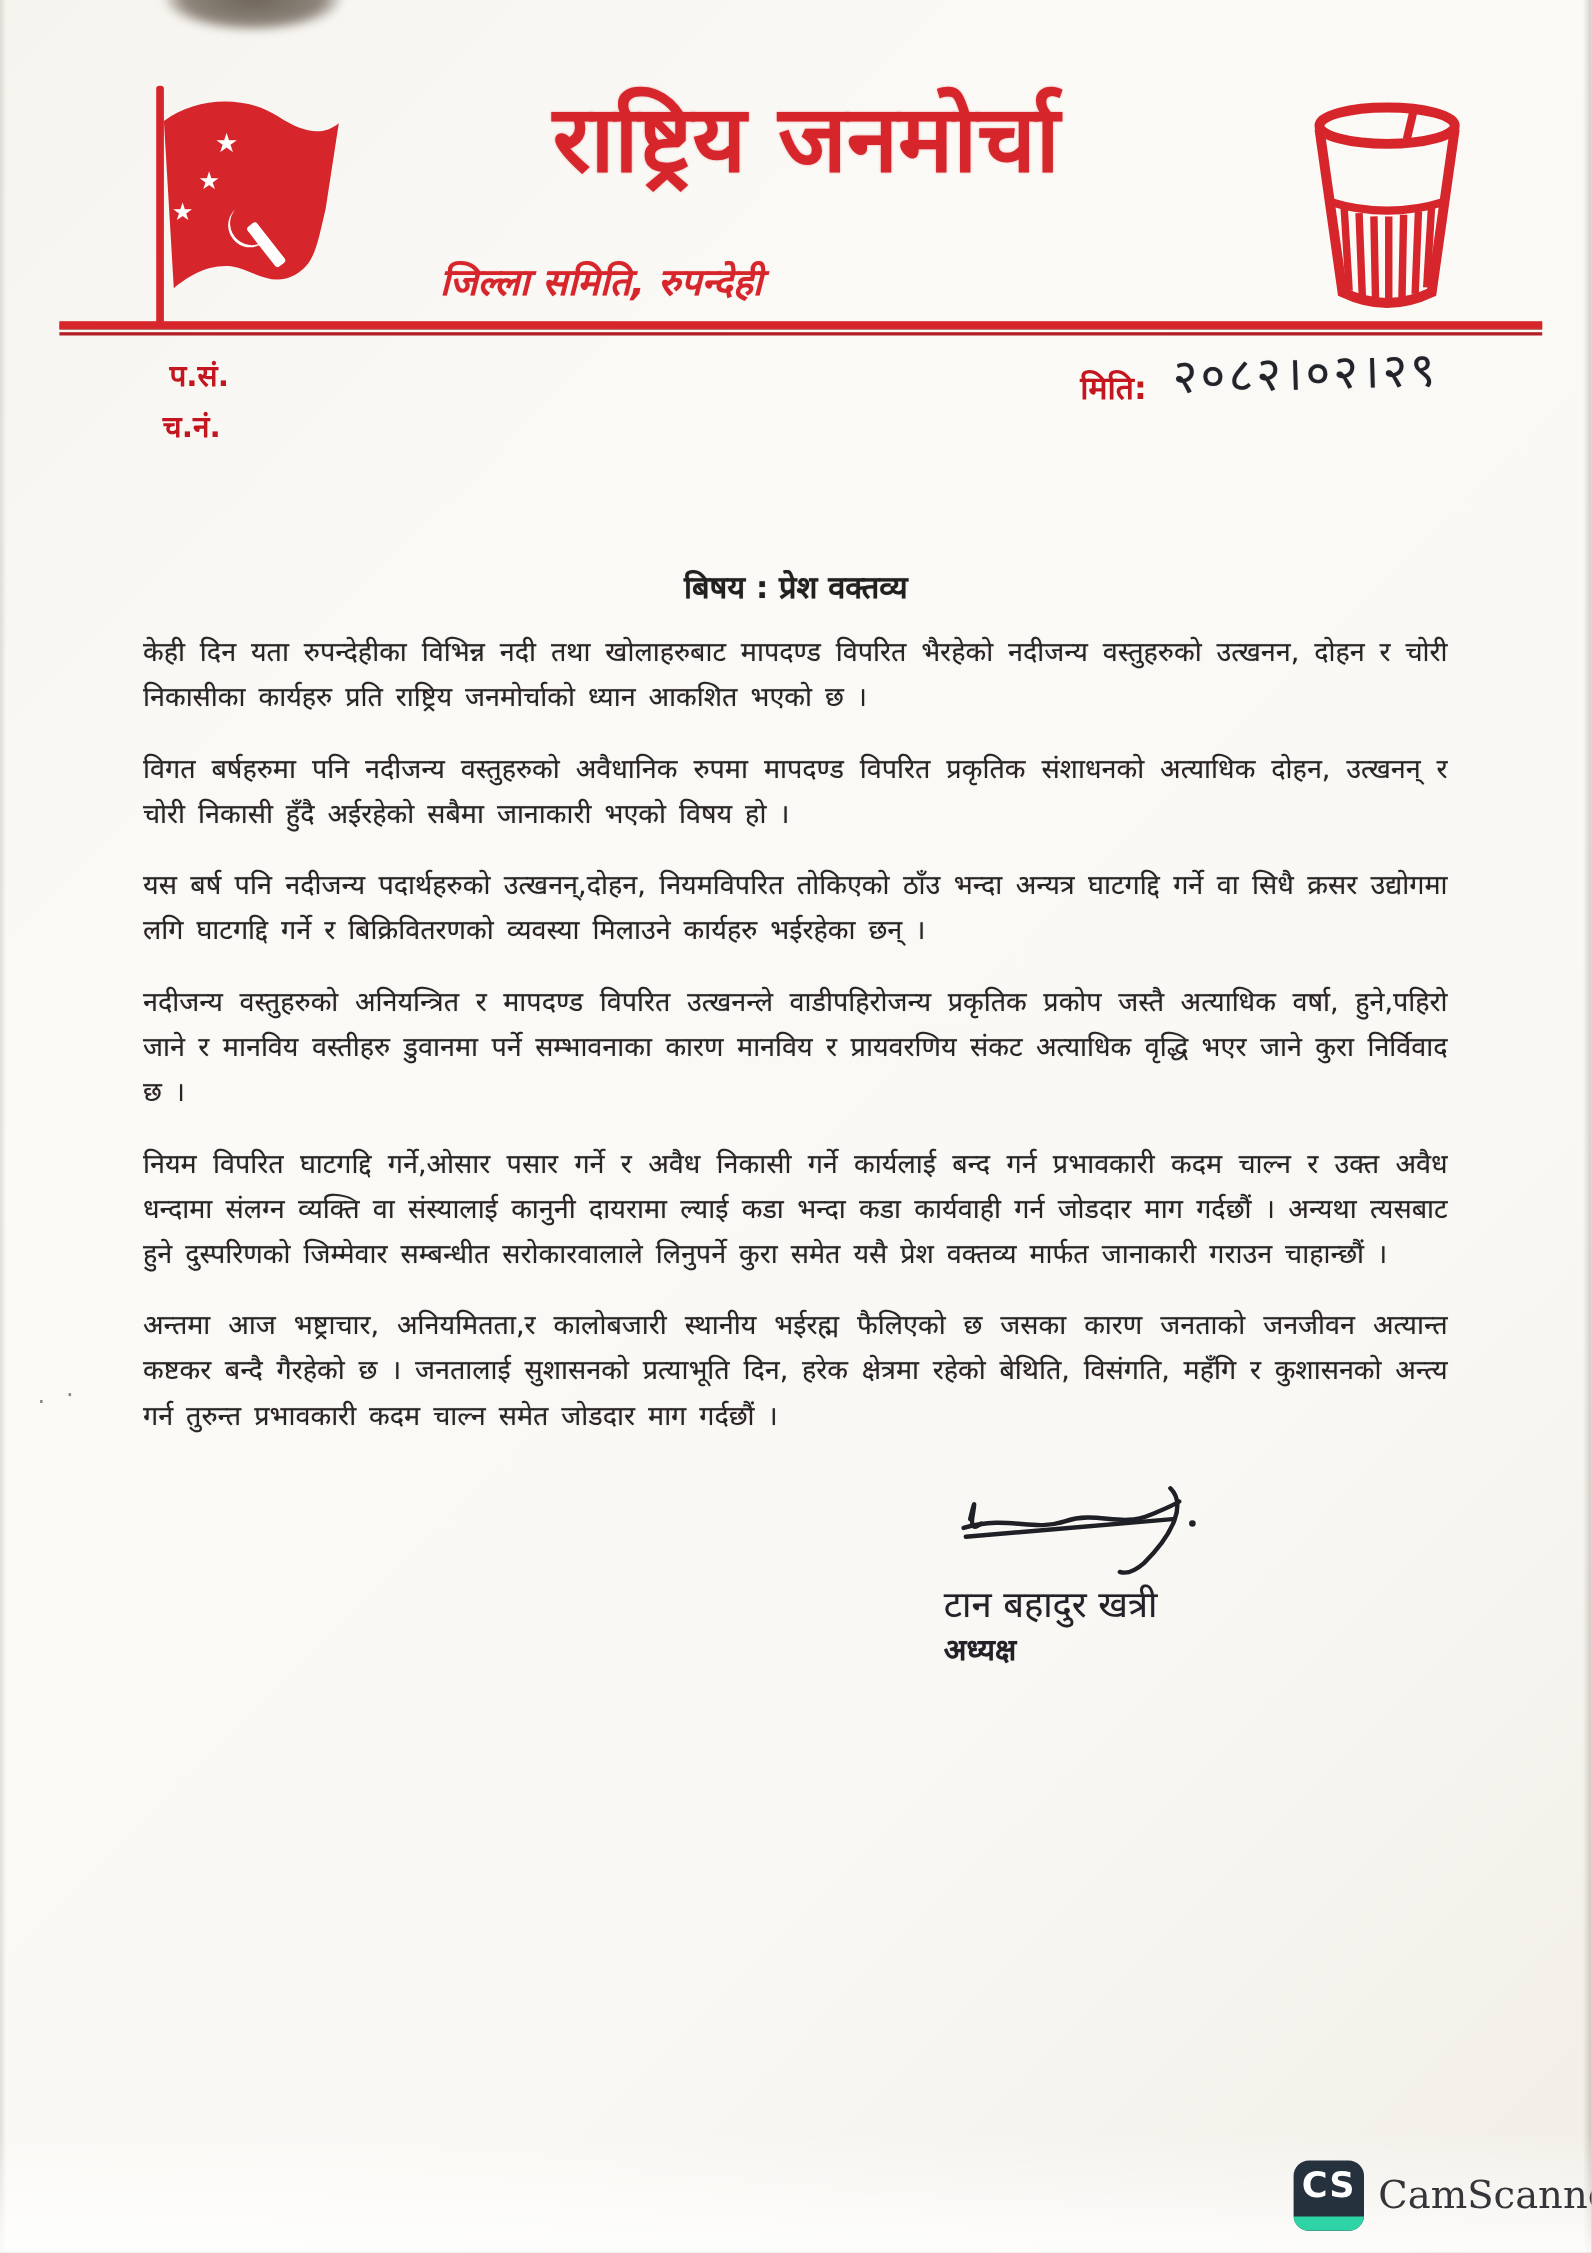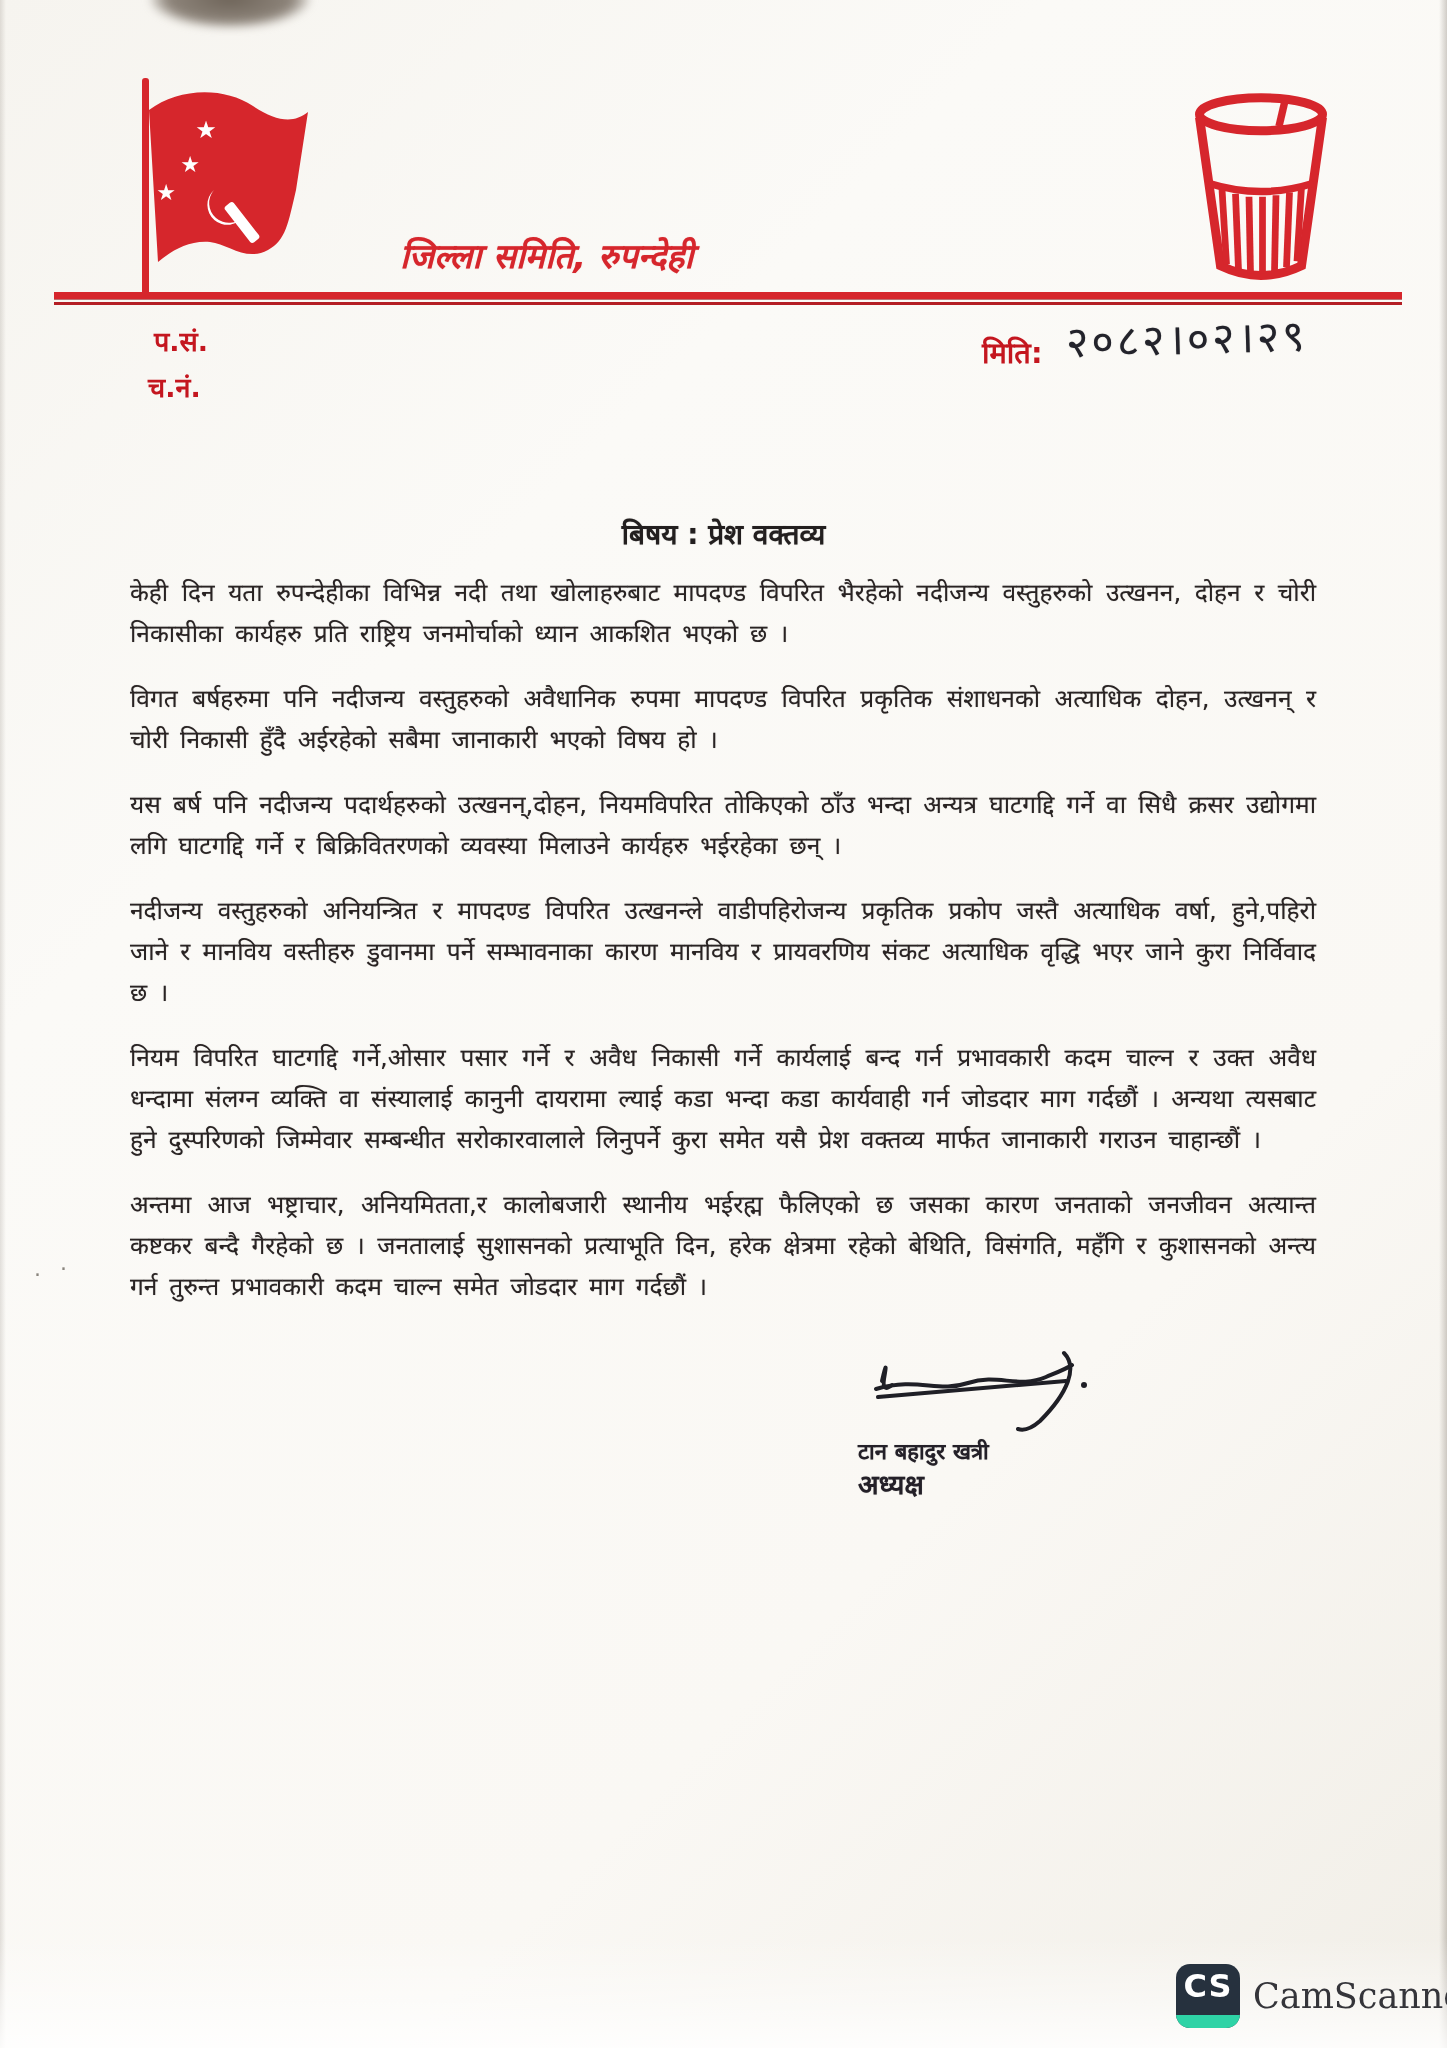--- a/index.html
+++ b/index.html
@@ -42,21 +42,21 @@
            font-size:28px;font-weight:700;color:#231f1f;text-shadow:0 0 1px rgba(0,0,0,.35);}
 
   
   .body{position:absolute;left:130px;top:572px;width:1186px;}
   .body p{margin:0 0 24px 0;font-size:24.5px;line-height:41px;font-weight:400;
           text-align:justify;color:#292323;word-spacing:4px;text-shadow:0 0 1px rgba(0,0,0,.30);}
   .closing{margin:8px 0 0 0;text-align:center;font-size:27px;font-weight:700;color:#242020;
            text-shadow:0 0 1px rgba(0,0,0,.3);}
   .sig-block{margin:34px 128px 0 auto;width:330px;}
   .sig-img{display:block;margin-left:10px;}
-  .sig-name{font-size:22px;font-weight:700;color:#242028;margin-top:2px;
+  .sig-name{font-size:33px;font-weight:400;color:#242028;margin-top:2px;
             text-shadow:0 0 1px rgba(0,0,0,.3);}
   .sig-role{font-size:27px;font-weight:700;color:#242028;
             text-shadow:0 0 1px rgba(0,0,0,.3);}
 
   
   .cs-badge{position:absolute;left:1176px;top:1964px;display:flex;align-items:center;gap:13px;}
   .cs-icon{position:relative;width:64px;height:64px;border-radius:14px;background:#26313e;
            display:flex;align-items:center;justify-content:center;overflow:hidden;}
   .cs-icon span{color:#ffffff;font-weight:700;font-size:32px;letter-spacing:1px;margin-bottom:20px;}
   .cs-icon .strip{position:absolute;left:0;bottom:0;width:100%;height:13px;background:#2ed3a6;}
@@ -80,20 +80,21 @@
                L 178 118 C 170 152, 168 168, 150 178 C 128 190, 110 172, 92 170
                C 70 168, 52 180, 40 190 L 31 38 Z" fill="#d6262c"></path>
       <text x="88" y="66" font-size="24" fill="#ffffff" text-anchor="middle">★</text>
       <text x="72" y="100" font-size="22" fill="#ffffff" text-anchor="middle">★</text>
       <text x="48" y="128" font-size="22" fill="#ffffff" text-anchor="middle">★</text>
       <path d="M96 118 a20 20 0 1 0 30 26 a15 15 0 1 1 -30 -26" fill="#ffffff"></path>
       <rect x="118" y="128" width="11" height="46" rx="3" fill="#ffffff" transform="rotate(-38 123 150)"></rect>
     </svg>
   </div>
 
+  <div class="org-title">राष्ट्रिय जनमोर्चा</div>
 
   <div class="glass">
     <svg width="150" height="200" viewBox="0 0 100 133">
       <ellipse cx="50" cy="16" rx="41" ry="11" fill="none" stroke="#d6262c" stroke-width="6"></ellipse>
       <path d="M9 18 L23 117 Q50 130 77 117 L91 18" fill="none" stroke="#d6262c" stroke-width="6"></path>
       <path d="M15 62 Q50 73 85 62" fill="none" stroke="#d6262c" stroke-width="5"></path>
       <path d="M66 7 L62 24" stroke="#d6262c" stroke-width="5"></path>
       <g stroke="#d6262c" stroke-width="4.5">
         <line x1="24" y1="66" x2="27" y2="116"></line>
         <line x1="33" y1="69" x2="35" y2="120"></line>

